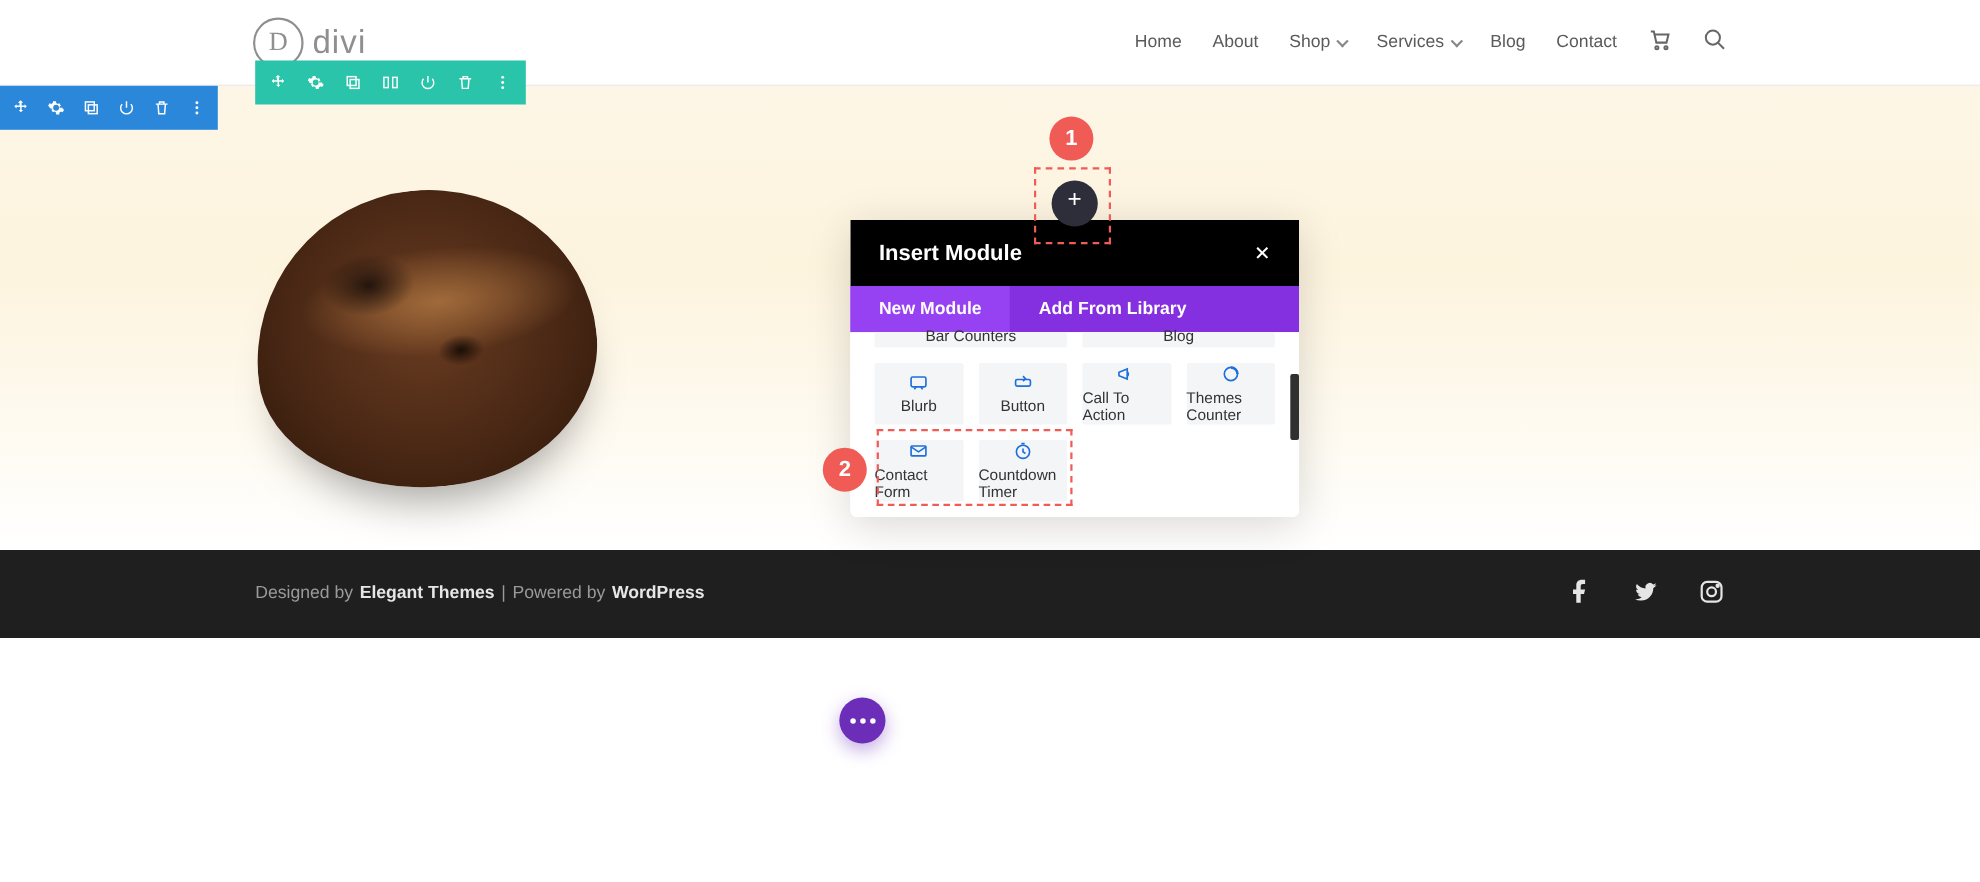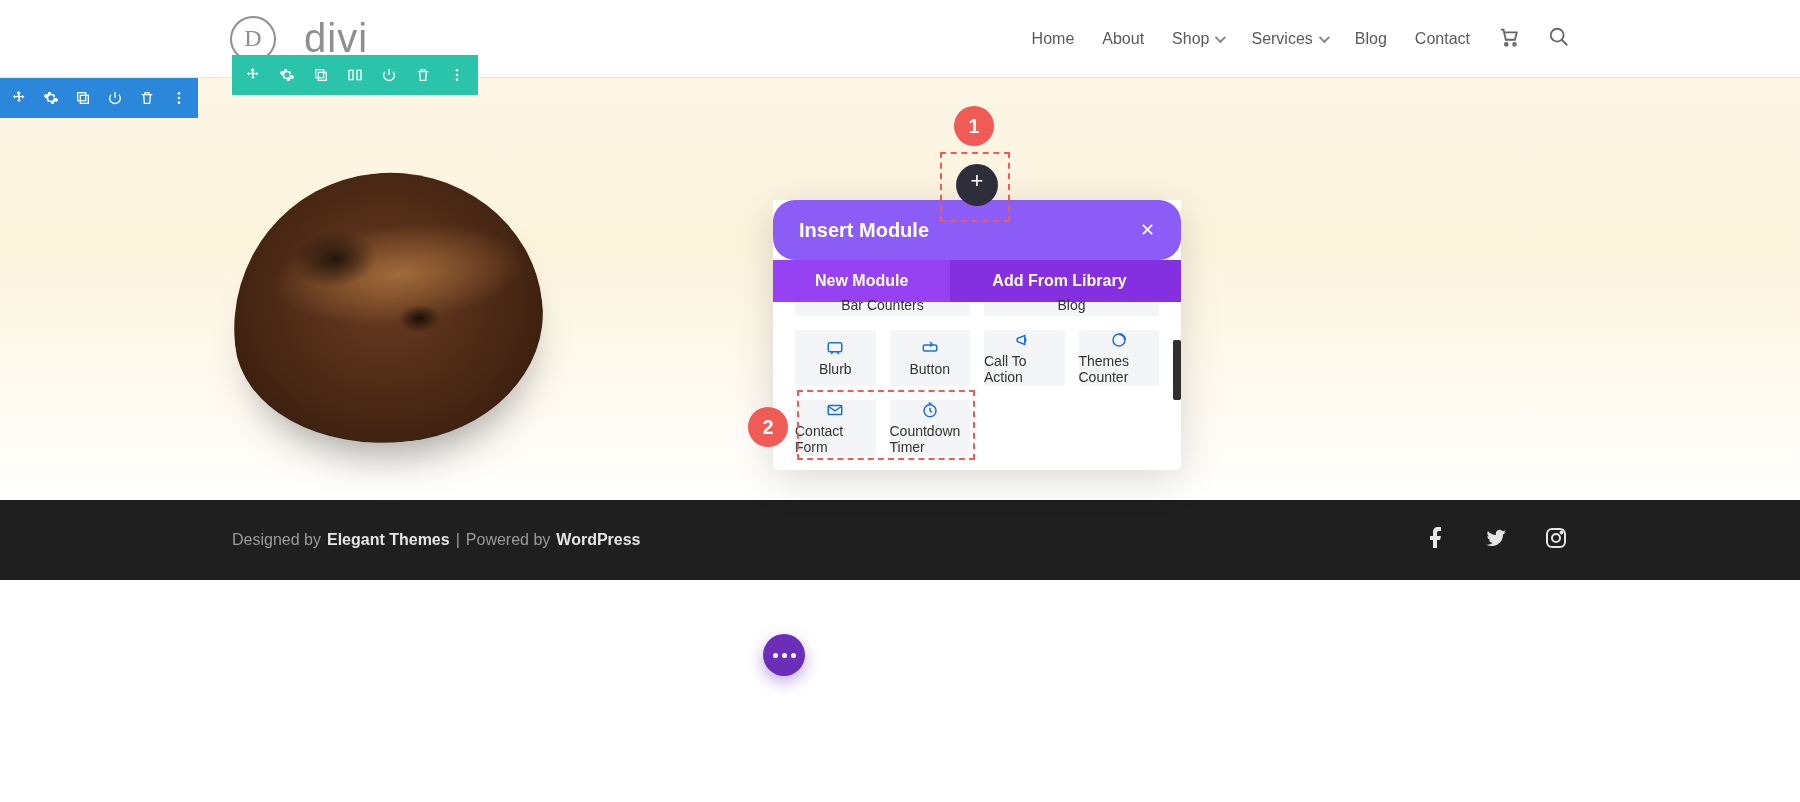--- a/index.html
+++ b/index.html
@@ -29,25 +29,24 @@
   }
   .logo-circle {
     width: 46px; height: 46px;
     border: 2px solid #8f8f8f;
     border-radius: 50%;
     display: flex; align-items: center; justify-content: center;
     font-size: 24px; font-weight: 400; color: #8f8f8f;
     font-family: "Times New Roman", serif;
   }
   .logo-text {
-    font-size: 40px;
+    font-size: 30px;
     letter-spacing: 1px;
     color: #8f8f8f;
     font-weight: 300;
-    margin-left: 20px;
   }
   .nav {
     margin-left: auto;
     display: flex;
     align-items: center;
     gap: 28px;
   }
   .nav a {
     color: #5a5a5a;
     text-decoration: none;
@@ -198,40 +197,39 @@
     left: 773px; top: 200px;
     width: 408px;
     background: #fff;
     box-shadow: 0 8px 40px rgba(0,0,0,.15);
     border-bottom-left-radius: 6px;
     border-bottom-right-radius: 6px;
     z-index: 30;
     overflow: hidden;
   }
   .modal-head {
-    background: #8b5cf6;
+    background: #000000;
     color: #fff;
     height: 60px;
     display: flex;
     align-items: center;
     justify-content: space-between;
     padding: 0 26px;
-    border-radius: 22px;
   }
   .modal-title { font-size: 20px; font-weight: 600; }
   .modal-close { font-size: 18px; cursor: pointer; }
   .modal-tabs {
     display: flex;
     background: #8430e0;
     color: #fff;
     font-size: 16px;
     font-weight: 600;
   }
   .modal-tabs .tab {
-    padding: 12px 42px;
+    padding: 12px 26px;
     position: relative;
   }
   .modal-tabs .tab.active {
     background: #9642f2;
   }
   .modal-body {
     position: relative;
     padding: 0 22px 14px 22px;
     background: #fff;
   }

